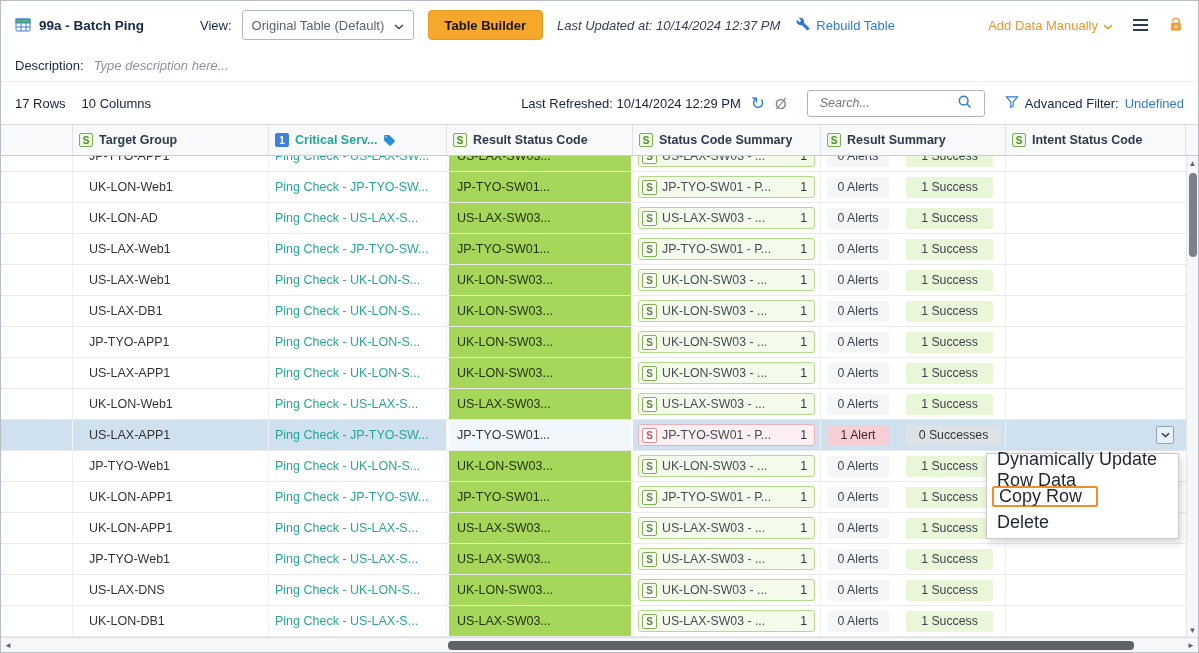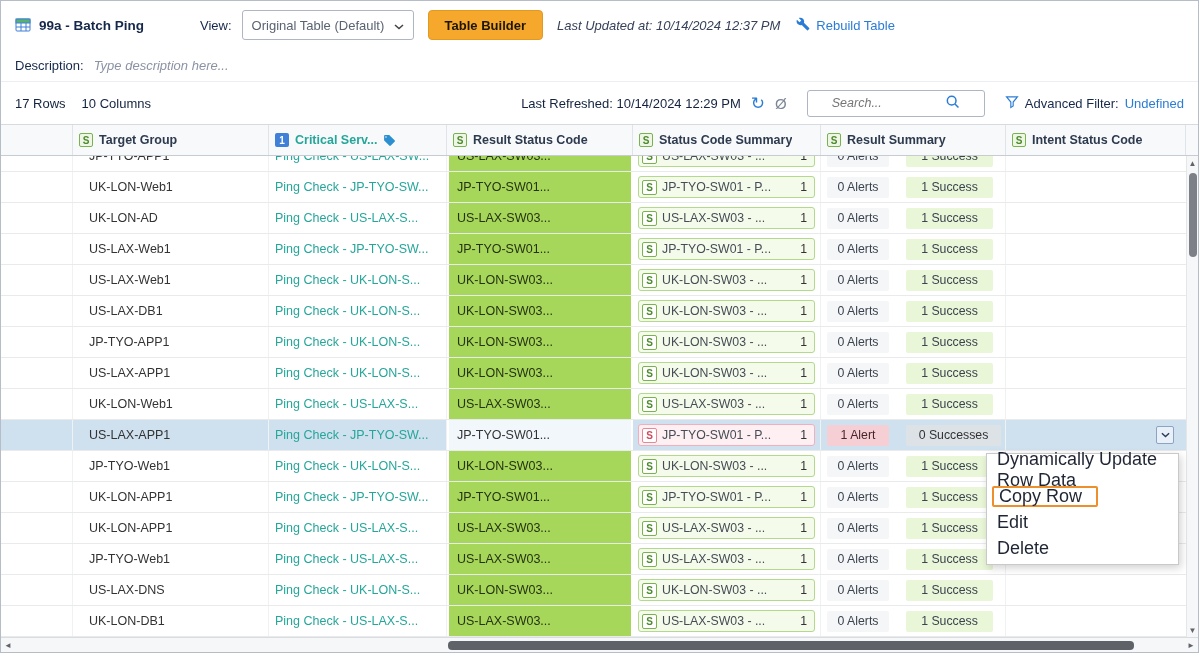--- a/index.html
+++ b/index.html
@@ -28,21 +28,21 @@
   .desc-label{color:#15284b}
   .desc-ph{margin-left:10px;font-style:italic;color:#8a92a4;cursor:text}
 
   
   .toolbar{display:flex;align-items:center;height:43px;padding:0 14px;border-bottom:1px solid #d7dbe0}
   .counts{display:flex;gap:16px;color:#13233f}
   .tb-right{margin-left:auto;display:flex;align-items:center;gap:10px}
   .refreshed{color:#13233f;white-space:nowrap}
   .icon-refresh{color:#2b7cd6;font-size:17px;line-height:1;cursor:pointer}
   .icon-clear{color:#7d8696;font-size:15px;line-height:1;cursor:pointer}
-  .search{display:flex;align-items:center;width:178px;height:27px;border:1px solid #aeb6c2;border-radius:3px;padding:0 24px;margin:0 10px;background:#fff}
+  .search{display:flex;align-items:center;width:178px;height:27px;border:1px solid #aeb6c2;border-radius:3px;padding:0 12px;margin:0 10px;background:#fff}
   .search input{flex:1;border:none;outline:none;font-style:italic;color:#555;font-size:12.5px;font-family:"Liberation Sans",sans-serif;background:transparent;min-width:0}
   .filter-wrap{display:flex;align-items:center;gap:6px;white-space:nowrap}
   .filter-label{color:#15284b}
 
   
   .thead{display:flex;height:31px;background:#f7f9fa;border-bottom:1px solid #c6ccd2}
   .th{display:flex;align-items:center;gap:6px;padding:0 6px;border-right:1px solid #e0e4e8;overflow:hidden;white-space:nowrap;color:#2e3a4e;font-weight:bold;font-size:12.5px;flex:0 0 auto}
   .th-label{overflow:hidden;text-overflow:ellipsis}
   .th-accent .th-label{color:#26a69a}
   .type-ic{width:14px;height:14px;border-radius:2px;font-size:10px;font-weight:bold;display:flex;align-items:center;justify-content:center;flex:0 0 auto}
@@ -123,20 +123,42 @@
     <button class="btn-builder">Table Builder</button>
     <span class="updated">Last Updated at: 10/14/2024 12:37 PM</span>
     <span class="rebuild-wrap">
       <span>
         <svg width="14" height="14" viewBox="0 0 24 24" fill="#2b7cd6">
             <path d="M22.7 19l-9.1-9.1c.9-2.3.4-5-1.5-6.9-2-2-5-2.4-7.4-1.3L9 6 6 9 1.6 4.7C.4 7.1.9 10.1 2.9 12.1c1.9 1.9 4.6 2.4 6.9 1.5l9.1 9.1c.4.4 1 .4 1.4 0l2.3-2.3c.5-.4.5-1.1.1-1.4z"></path>
           </svg>
       </span>
       <a class="link">Rebuild Table</a>
     </span>
+    <div class="right-cluster">
+      <span class="adddata">
+        <span>Add Data Manually</span>
+        <span>
+          <svg width="10" height="6" viewBox="0 0 10 6" fill="none" stroke="#e8972e" stroke-width="1.6">
+              <path d="M1 1l4 3.6L9 1"></path>
+            </svg>
+        </span>
+      </span>
+      <span class="hamburger">
+          <i></i>
+          <i></i>
+          <i></i>
+        </span>
+      <span class="lockbox">
+        <svg width="16" height="16" viewBox="0 0 24 24" fill="none">
+          <path d="M17 9V7a5 5 0 0 0-9.9-1" stroke="#E8972E" stroke-width="2" stroke-linecap="round"></path>
+          <rect x="5" y="9" width="14" height="11" rx="2" fill="#F0A63C" stroke="#D8922A"></rect>
+          <circle cx="12" cy="14.5" r="1.6" fill="#fff"></circle>
+        </svg>
+      </span>
+    </div>
   </div>
 
   <div class="descbar">
     <span class="desc-label">Description:</span>
     <span class="desc-ph">Type description here...</span>
   </div>
 
   <div class="toolbar">
     <div class="counts">
       <span>17 Rows</span>
@@ -595,23 +617,20 @@
     </div>
 
   <div class="cmenu">
       <div class="mi">
         <span>Dynamically Update Row Data</span>
       </div>
       <div class="mi">
         <span class="hlbox">Copy Row</span>
       </div>
       <div class="mi">
-        <span>Edit</span>
-      </div>
-      <div class="mi">
         <span>Delete</span>
       </div>
     </div>
 
   <div class="vscroll">
     <div class="varr">▲</div>
     <div class="vthumb"></div>
     <div class="varr down">▼</div>
   </div>
   <div class="hscroll">

